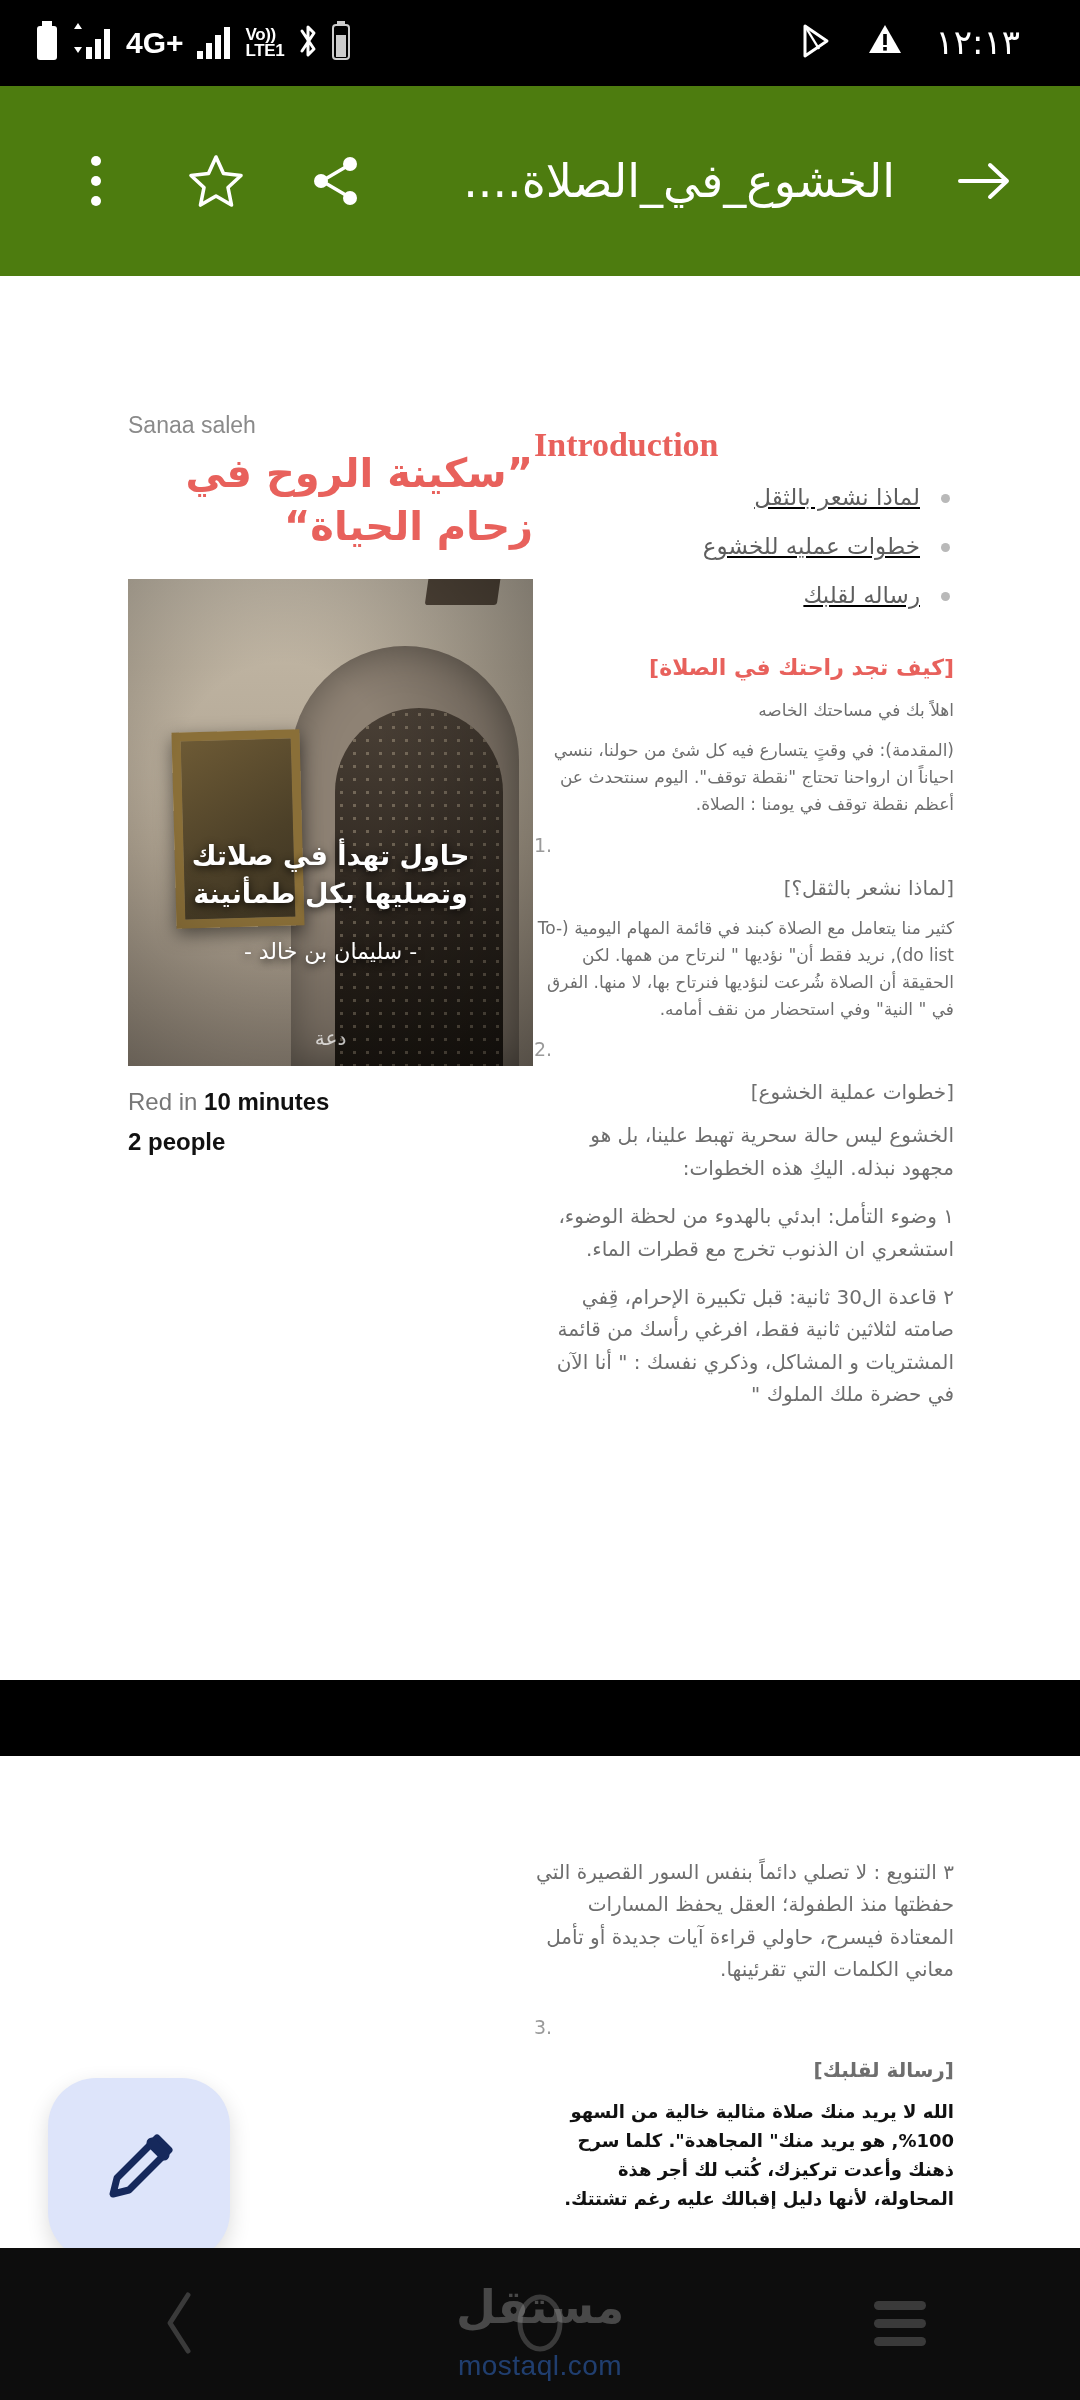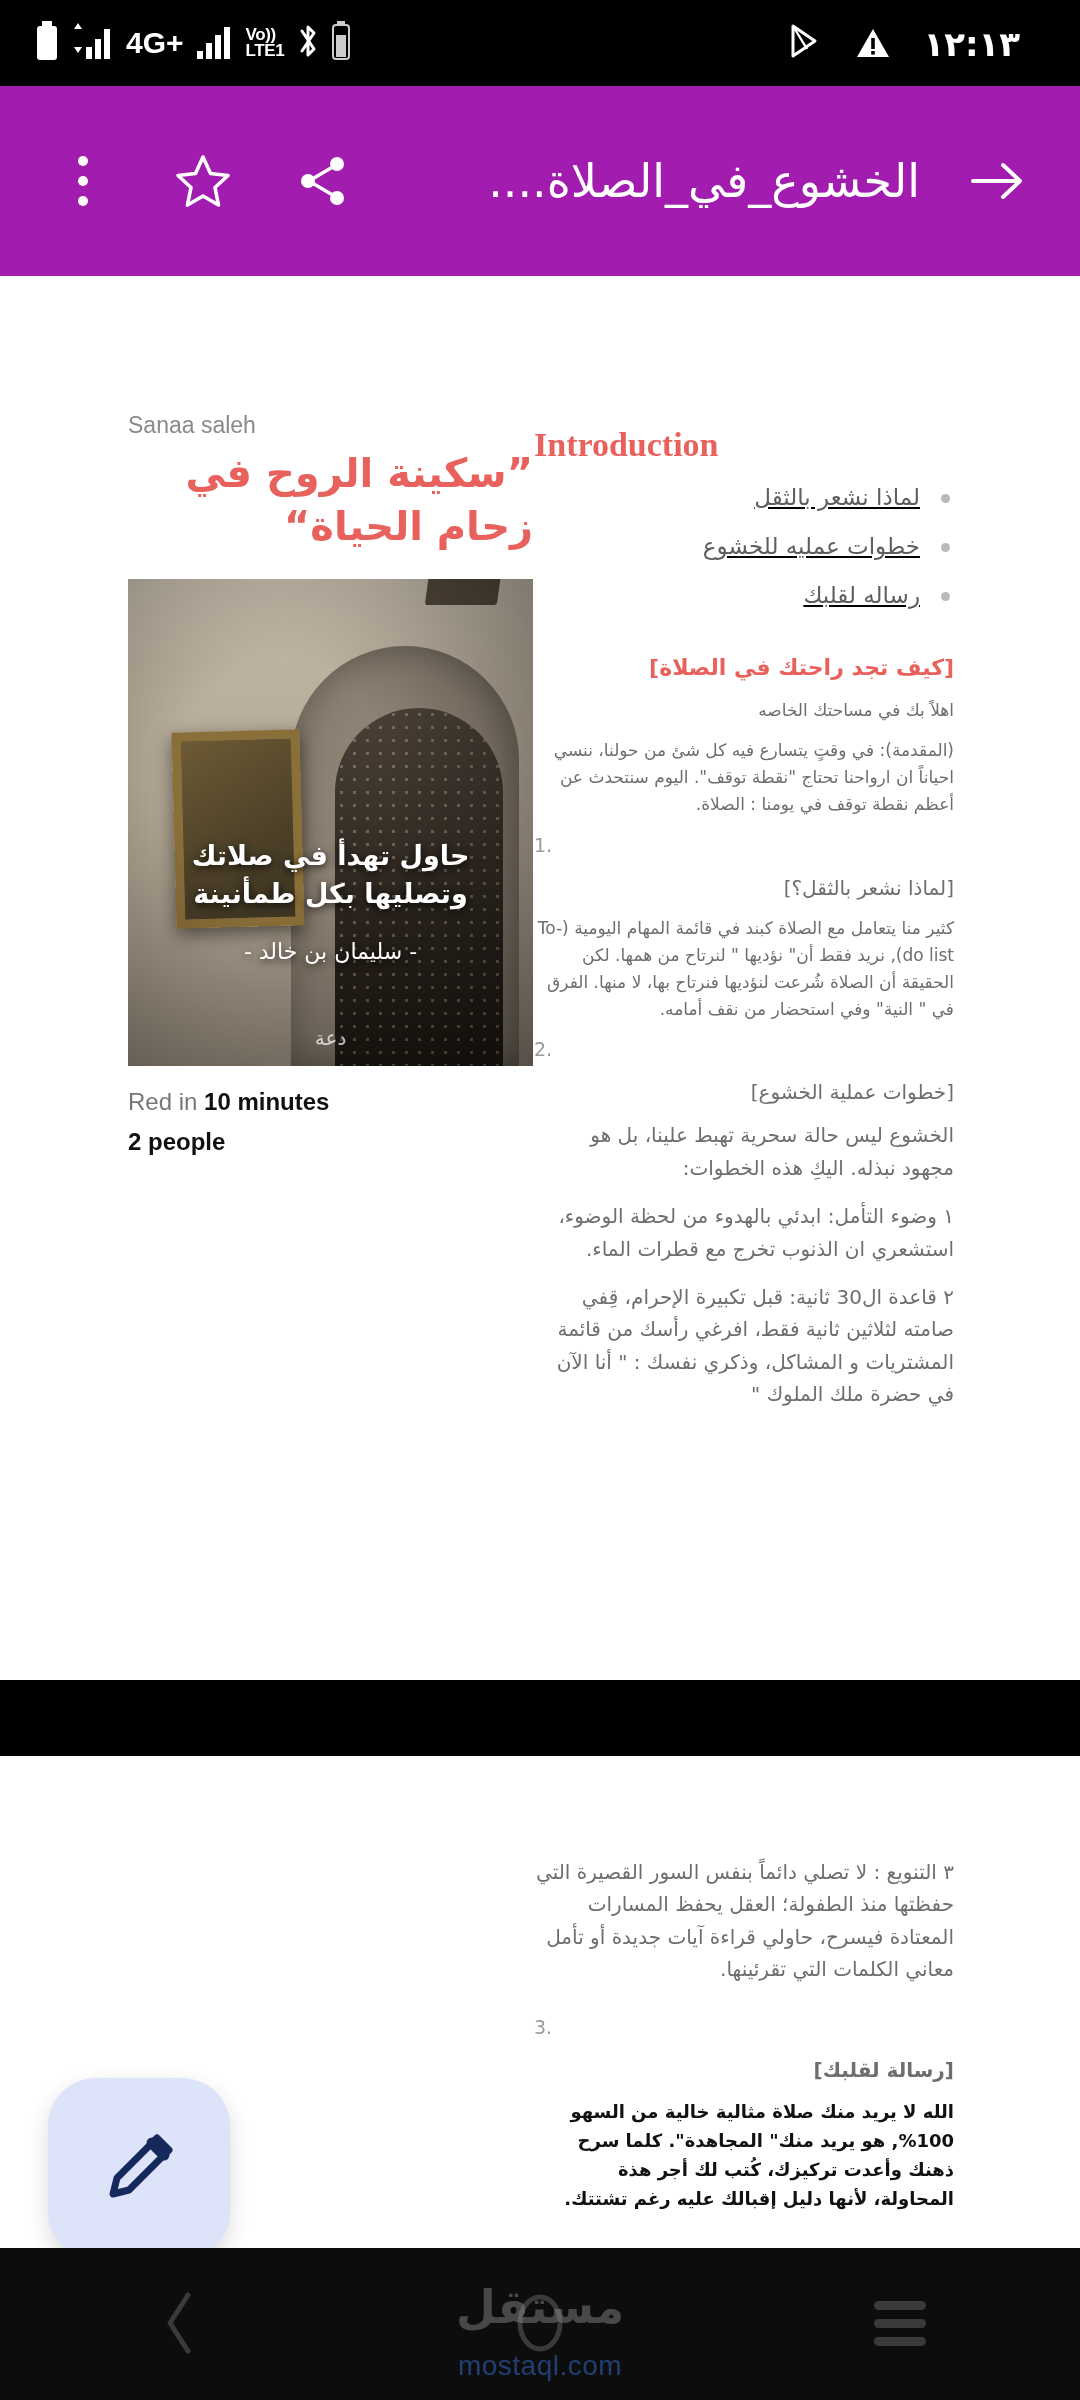--- a/index.html
+++ b/index.html
@@ -23,21 +23,21 @@
     width: 1056px; height: 86px;
     background: #000;
     display: flex; align-items: center;
     padding: 0 36px;
   }
   .status-left {
     display: flex; align-items: center; gap: 12px; flex: 0 0 auto;
   }
   .status-right {
     margin-left: auto;
-    display: flex; align-items: flex-end; gap: 33px; font-weight: bold;
+    display: flex; align-items: flex-start; gap: 33px;
   }
   .sb-icon { display: block; }
   .sb-time {
     color: #fff; font-size: 34px; letter-spacing: 0.5px;
     font-family: "DejaVu Sans", sans-serif;
     white-space: nowrap;
   }
   .txt-4g {
     color:#fff; font-size:30px; font-weight:600;
     font-family:"Liberation Sans", sans-serif;
@@ -46,25 +46,25 @@
   .volte-wrap{
     display:flex; flex-direction:column; align-items:flex-start;
     line-height:0.95; color:#fff;
   }
   .volte-wrap span{ font-size:17px; font-weight:700; letter-spacing:-0.4px;}
 
   
   .toolbar {
     position: absolute; top: 86px; left: 0;
     width: 1080px; height: 190px;
-    background: #a21caf;
+    background: #4d7c0f;
     display: flex; align-items: center;
     flex-direction: row-reverse;
-    padding: 0 52px;
-    gap: 0;
+    padding: 0 65px;
+    gap: 12px;
   }
   .tb-back { flex: 0 0 auto; margin-left: 0; margin-right: 0; }
   .tb-title {
     flex: 1 1 auto;
     color: #fff;
     font-size: 46px;
     text-align: right;
     direction: rtl;
     padding-right: 46px;
     padding-left: 20px;

